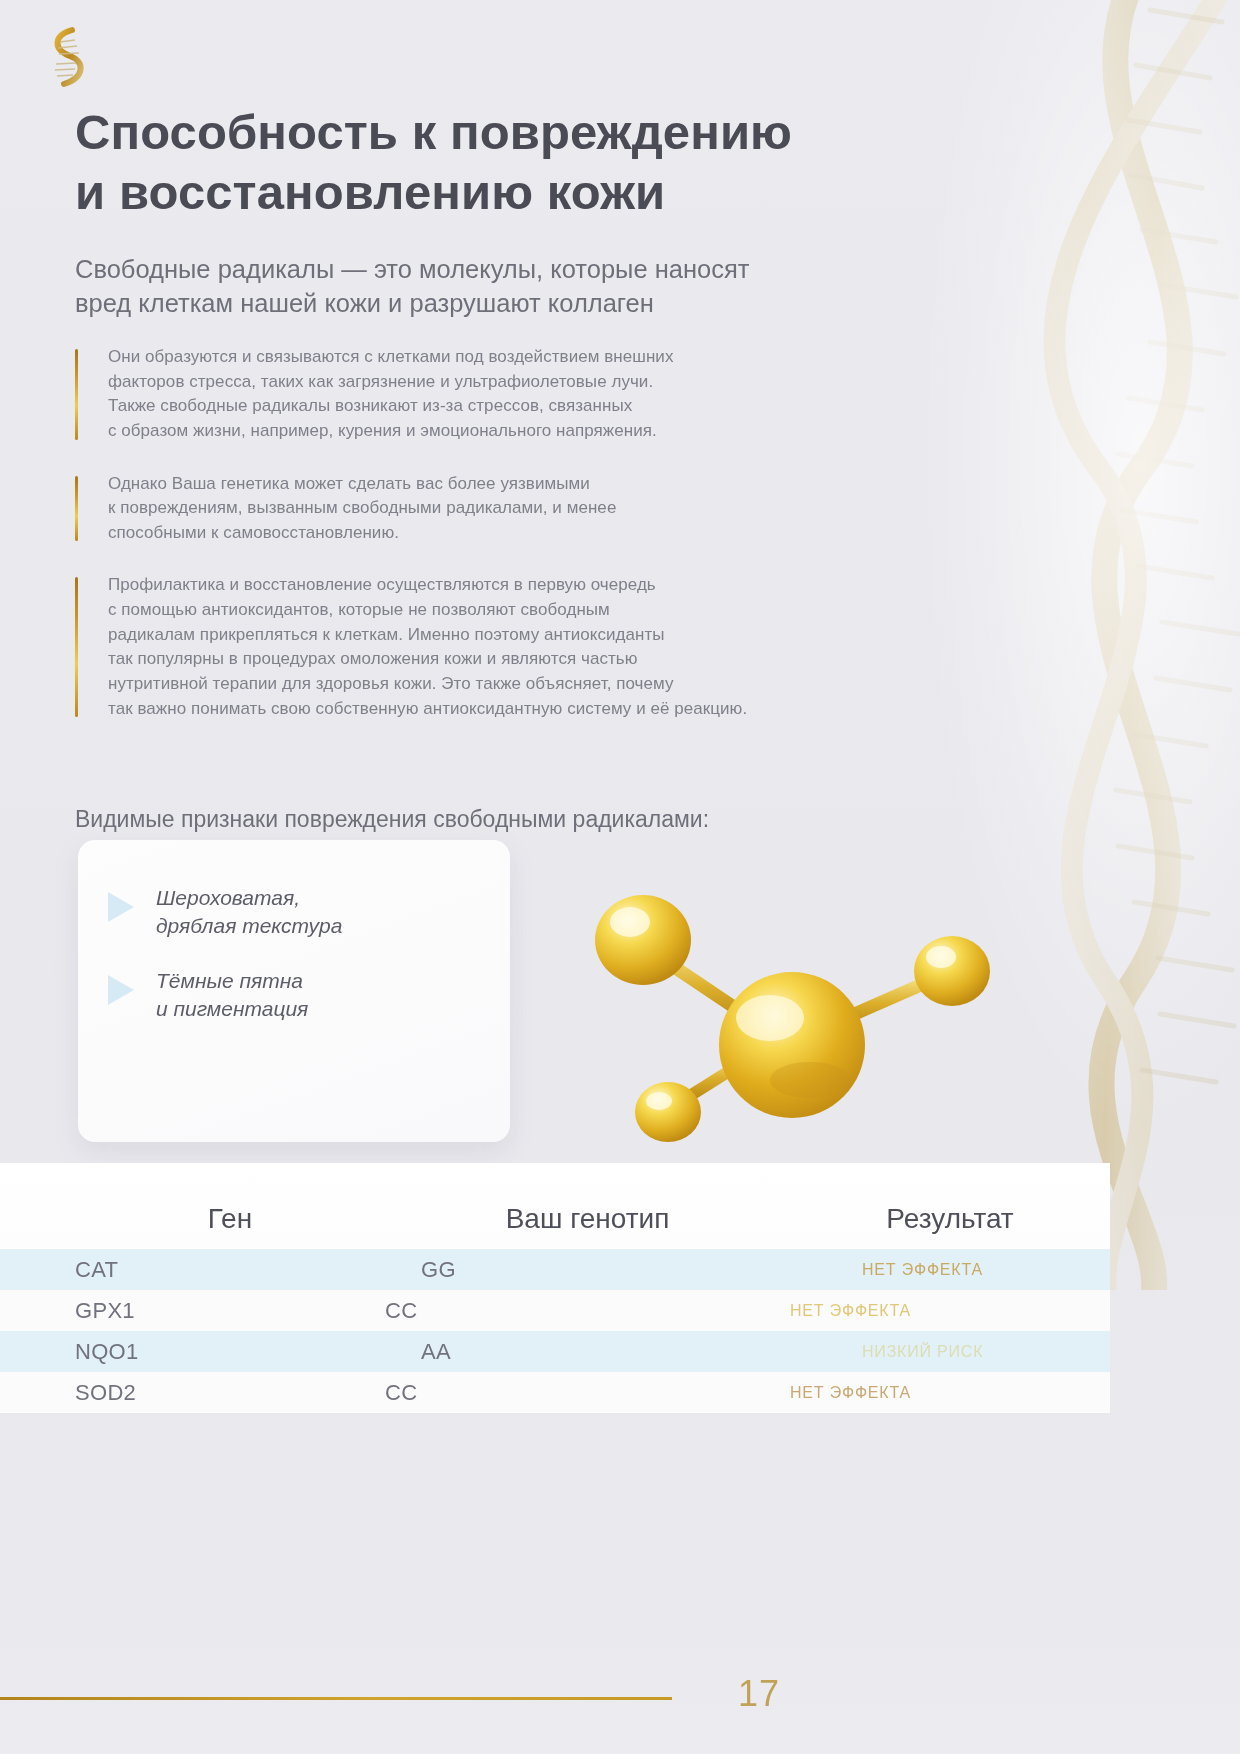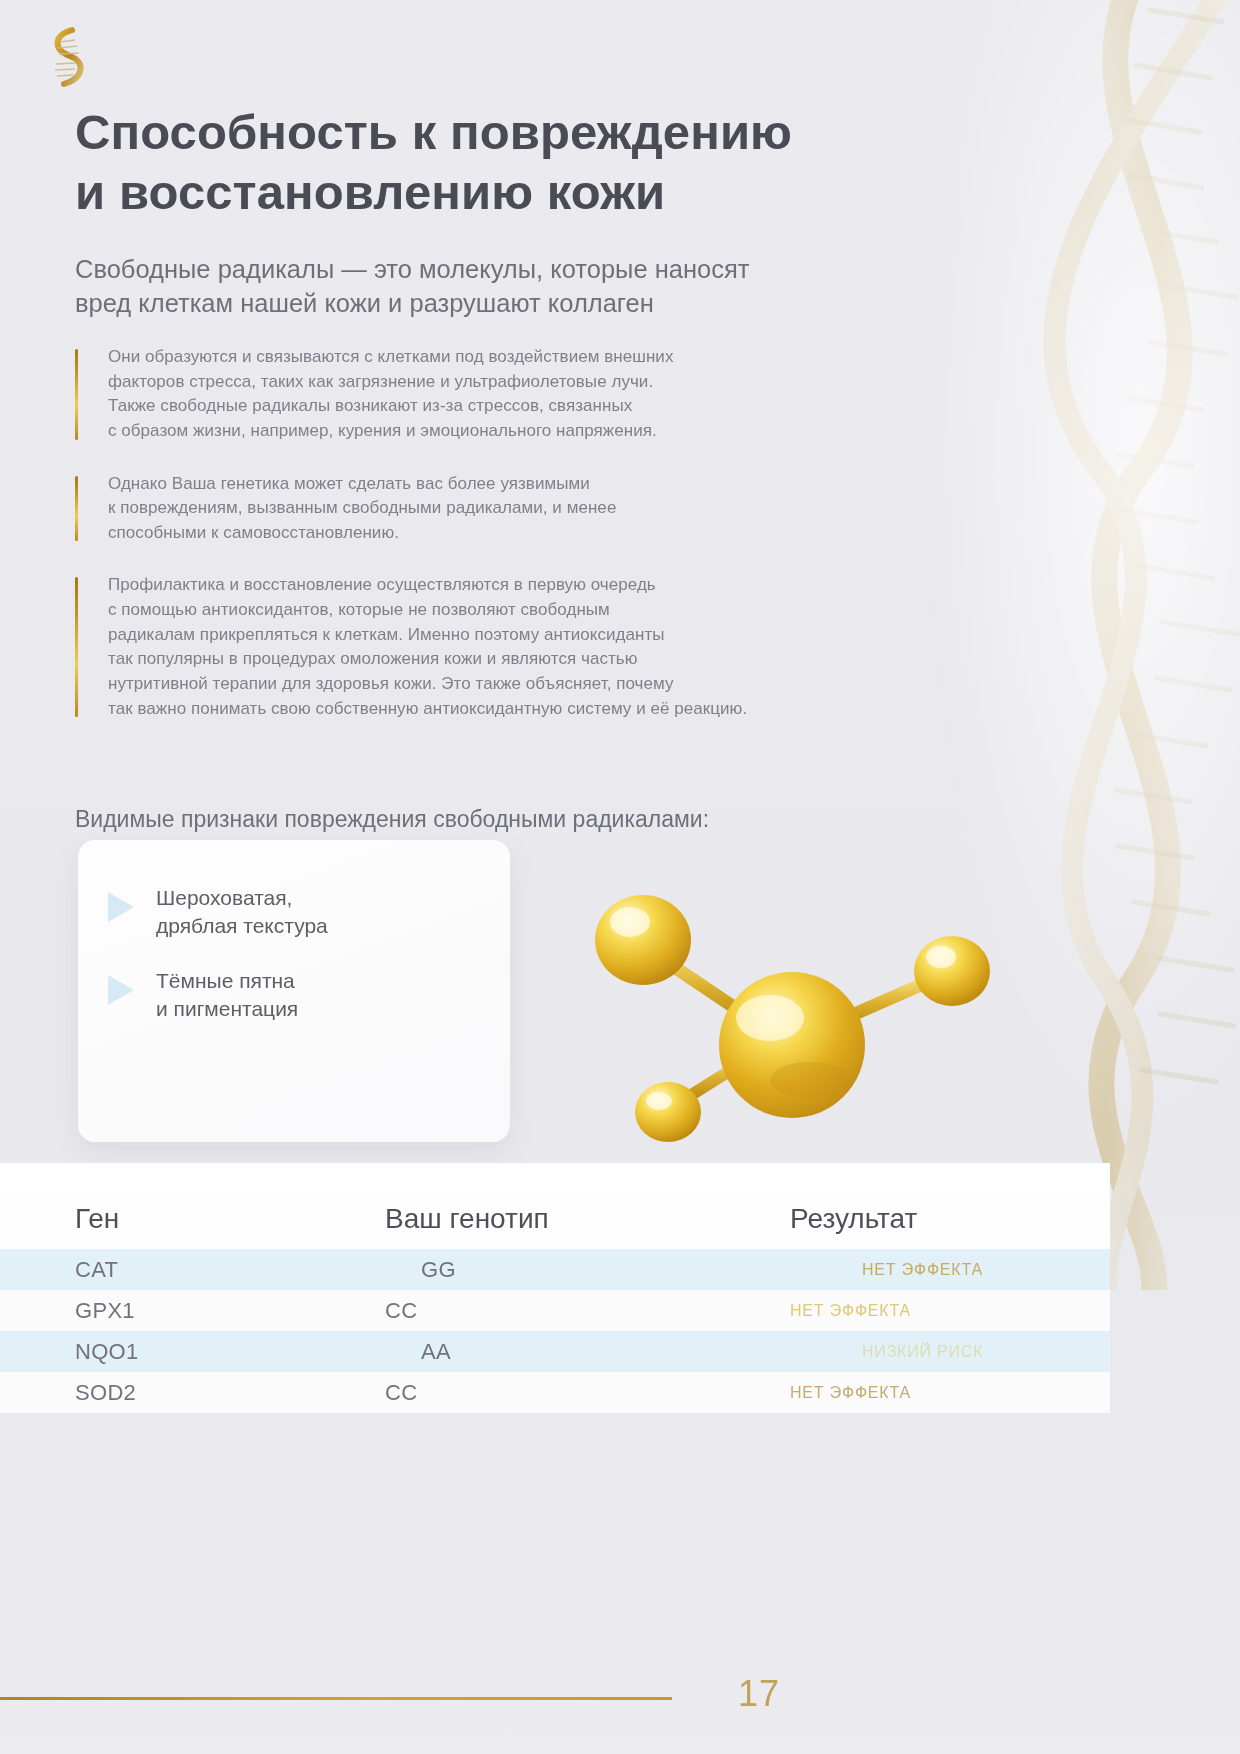--- a/index.html
+++ b/index.html
@@ -111,20 +111,21 @@
     box-shadow:0 10px 26px rgba(120,120,140,.13);
   }
   .bullets {
     position:absolute; left:30px; top:42px;
     width:370px;
   }
   .bullet {
     display:flex;
     align-items:flex-start;
     margin-bottom:26px;
+    font-style:italic;
   }
   .bullet:last-child { margin-bottom:0; }
   .tri {
     width:0; height:0;
     border-top:15px solid transparent;
     border-bottom:15px solid transparent;
     border-left:26px solid #d6eaf6;
     margin-right:22px;
     margin-top:10px;
     flex:0 0 auto;
@@ -161,20 +162,21 @@
   .thead {
     height:86px;
     background:linear-gradient(180deg,#ffffff 0%,#fdfdfd 100%);
     align-items:flex-end;
     padding-bottom:14px;
   }
   .thead .c {
     font-size:28px;
     font-weight:300;
     color:#4f4f5a;
+    text-align:center;
   }
   .trow.alt { background:#e2f1f8;gap:36px; }
   .trow.plain { background:#fbfbfc; }
   .c1 { width:310px; flex:0 0 310px; }
   .c2 { width:405px; flex:0 0 405px; }
   .c3 { flex:1 1 auto; }
   .tbody .c1, .tbody .c2 {
     font-size:22px;
     font-weight:300;
     color:#72727d;

